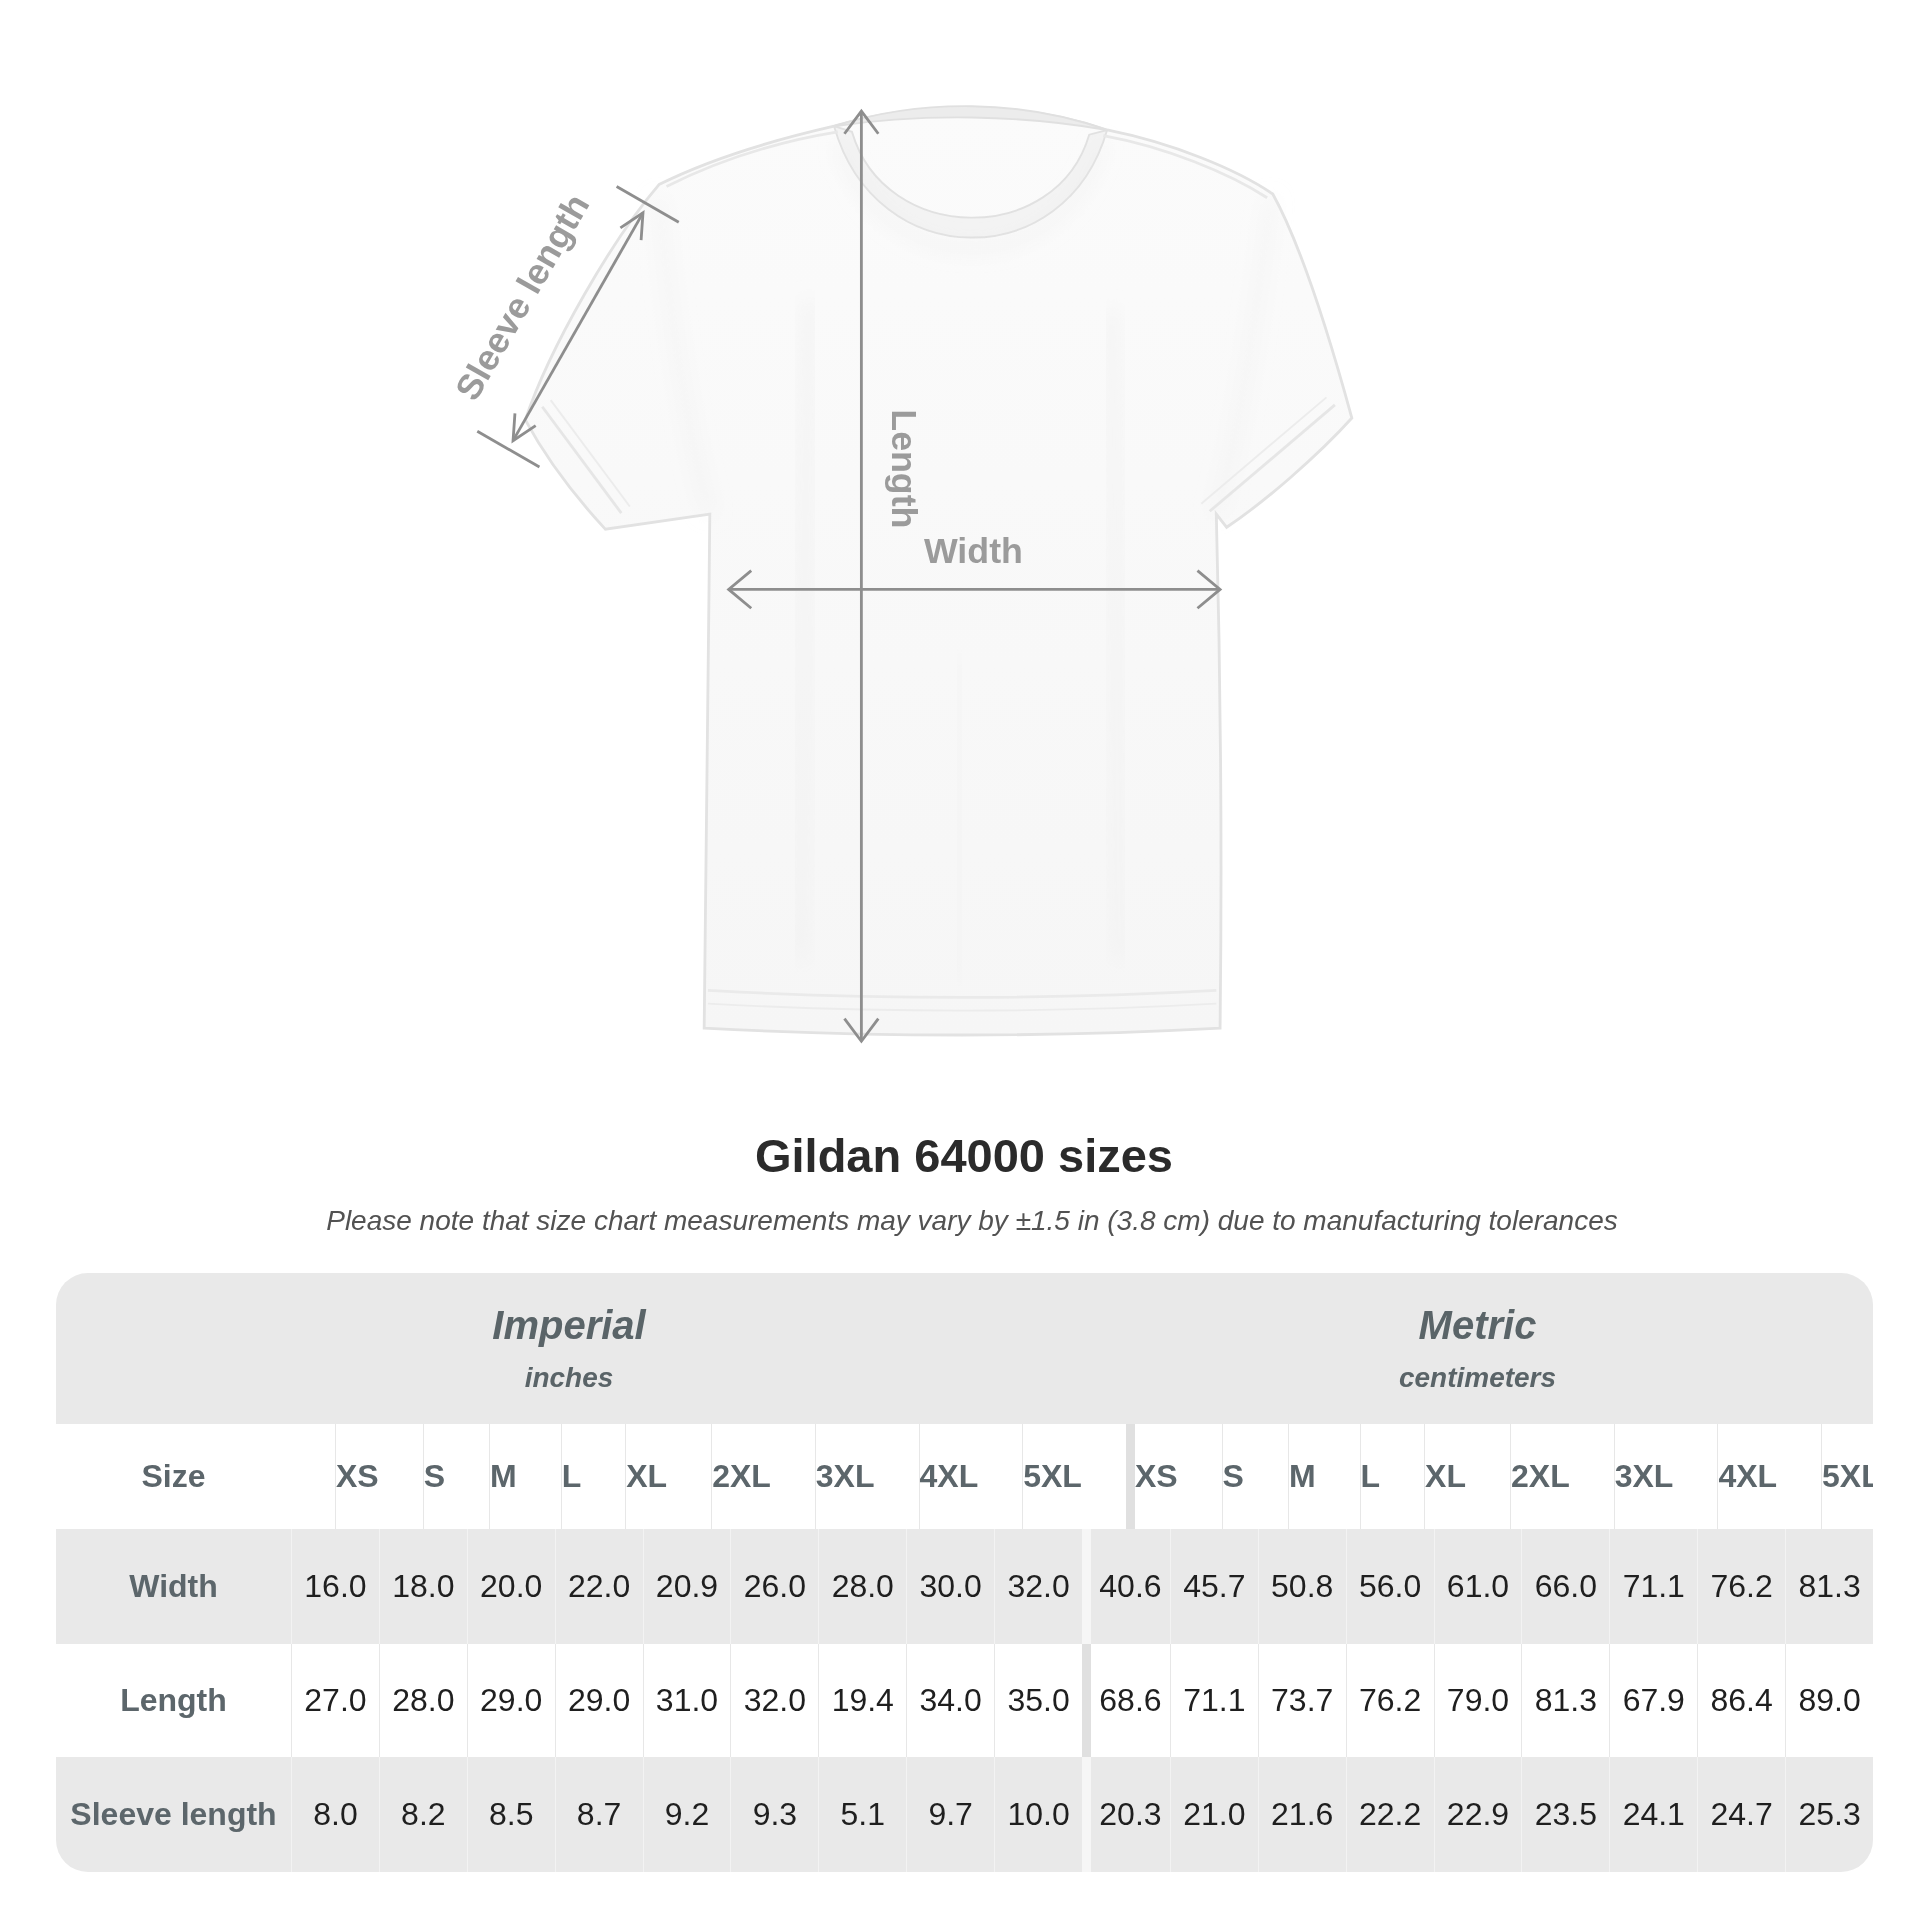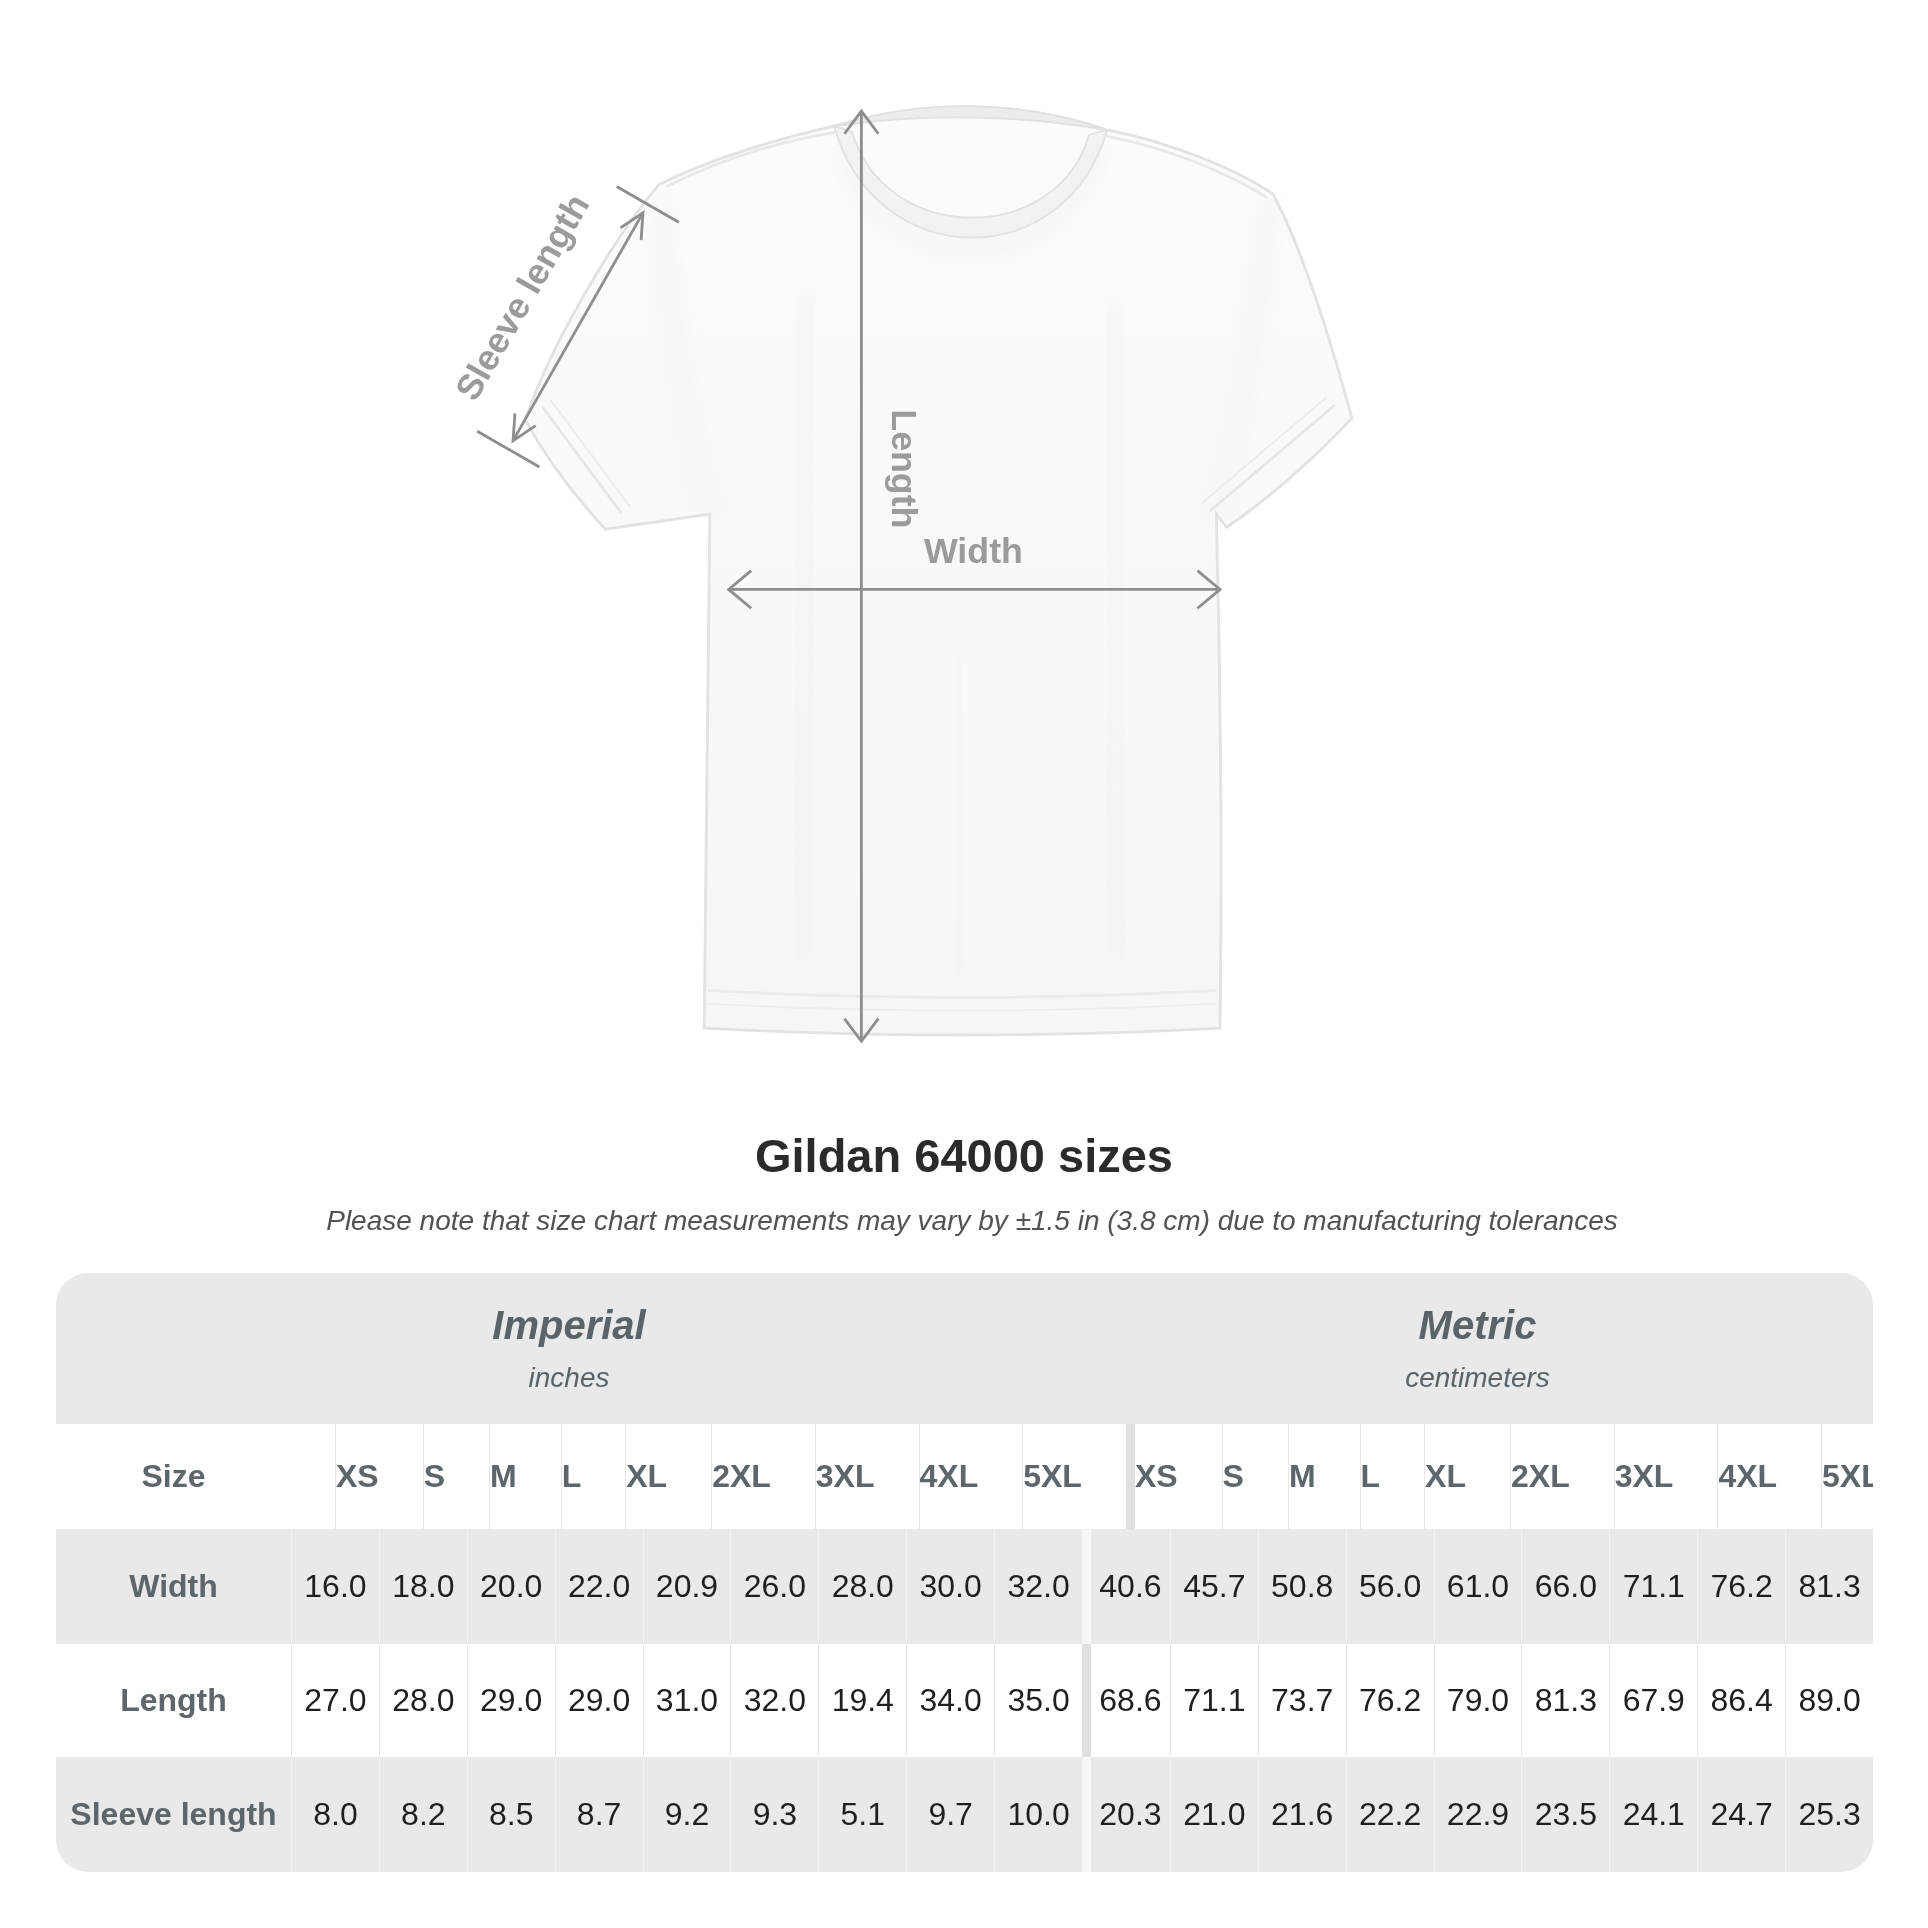--- a/index.html
+++ b/index.html
@@ -32,21 +32,21 @@
   .band {
     display: grid; grid-template-columns: 1026px 791px;
     height: 151px; background: #e9e9e9;
   }
   .band-section {
     display: flex; flex-direction: column;
     align-items: center; justify-content: center;
     gap: 14px; color: #5a6468;
   }
   .band-title { font-size: 40px; font-weight: bold; font-style: italic; }
-  .band-sub   { font-size: 28px; font-style: italic; }
+  .band-sub   { font-size: 28px; font-style: italic; font-weight: bold; }
 
   .t-row { display: grid; grid-template-columns: 235px repeat(18, 1fr); }
   .t-row.sizes { height: 105px; background: #ffffff; gap: 44px; --sep: #e7e7e7; --div: #e0e0e0; }
   .t-row.white { height: 113px; background: #ffffff; --sep: #e7e7e7; --div: #e0e0e0; }
   .t-row.gray  { height: 115px; background: #e9e9e9; --sep: #f3f3f3; --div: #f6f6f6; }
 
   .cell { display: flex; align-items: center; justify-content: center; }
   .t-row .cell + .cell { border-left: 1.9px solid var(--sep); }
   .t-row .cell.metric-start { border-left: 9.4px solid var(--div); }
 

